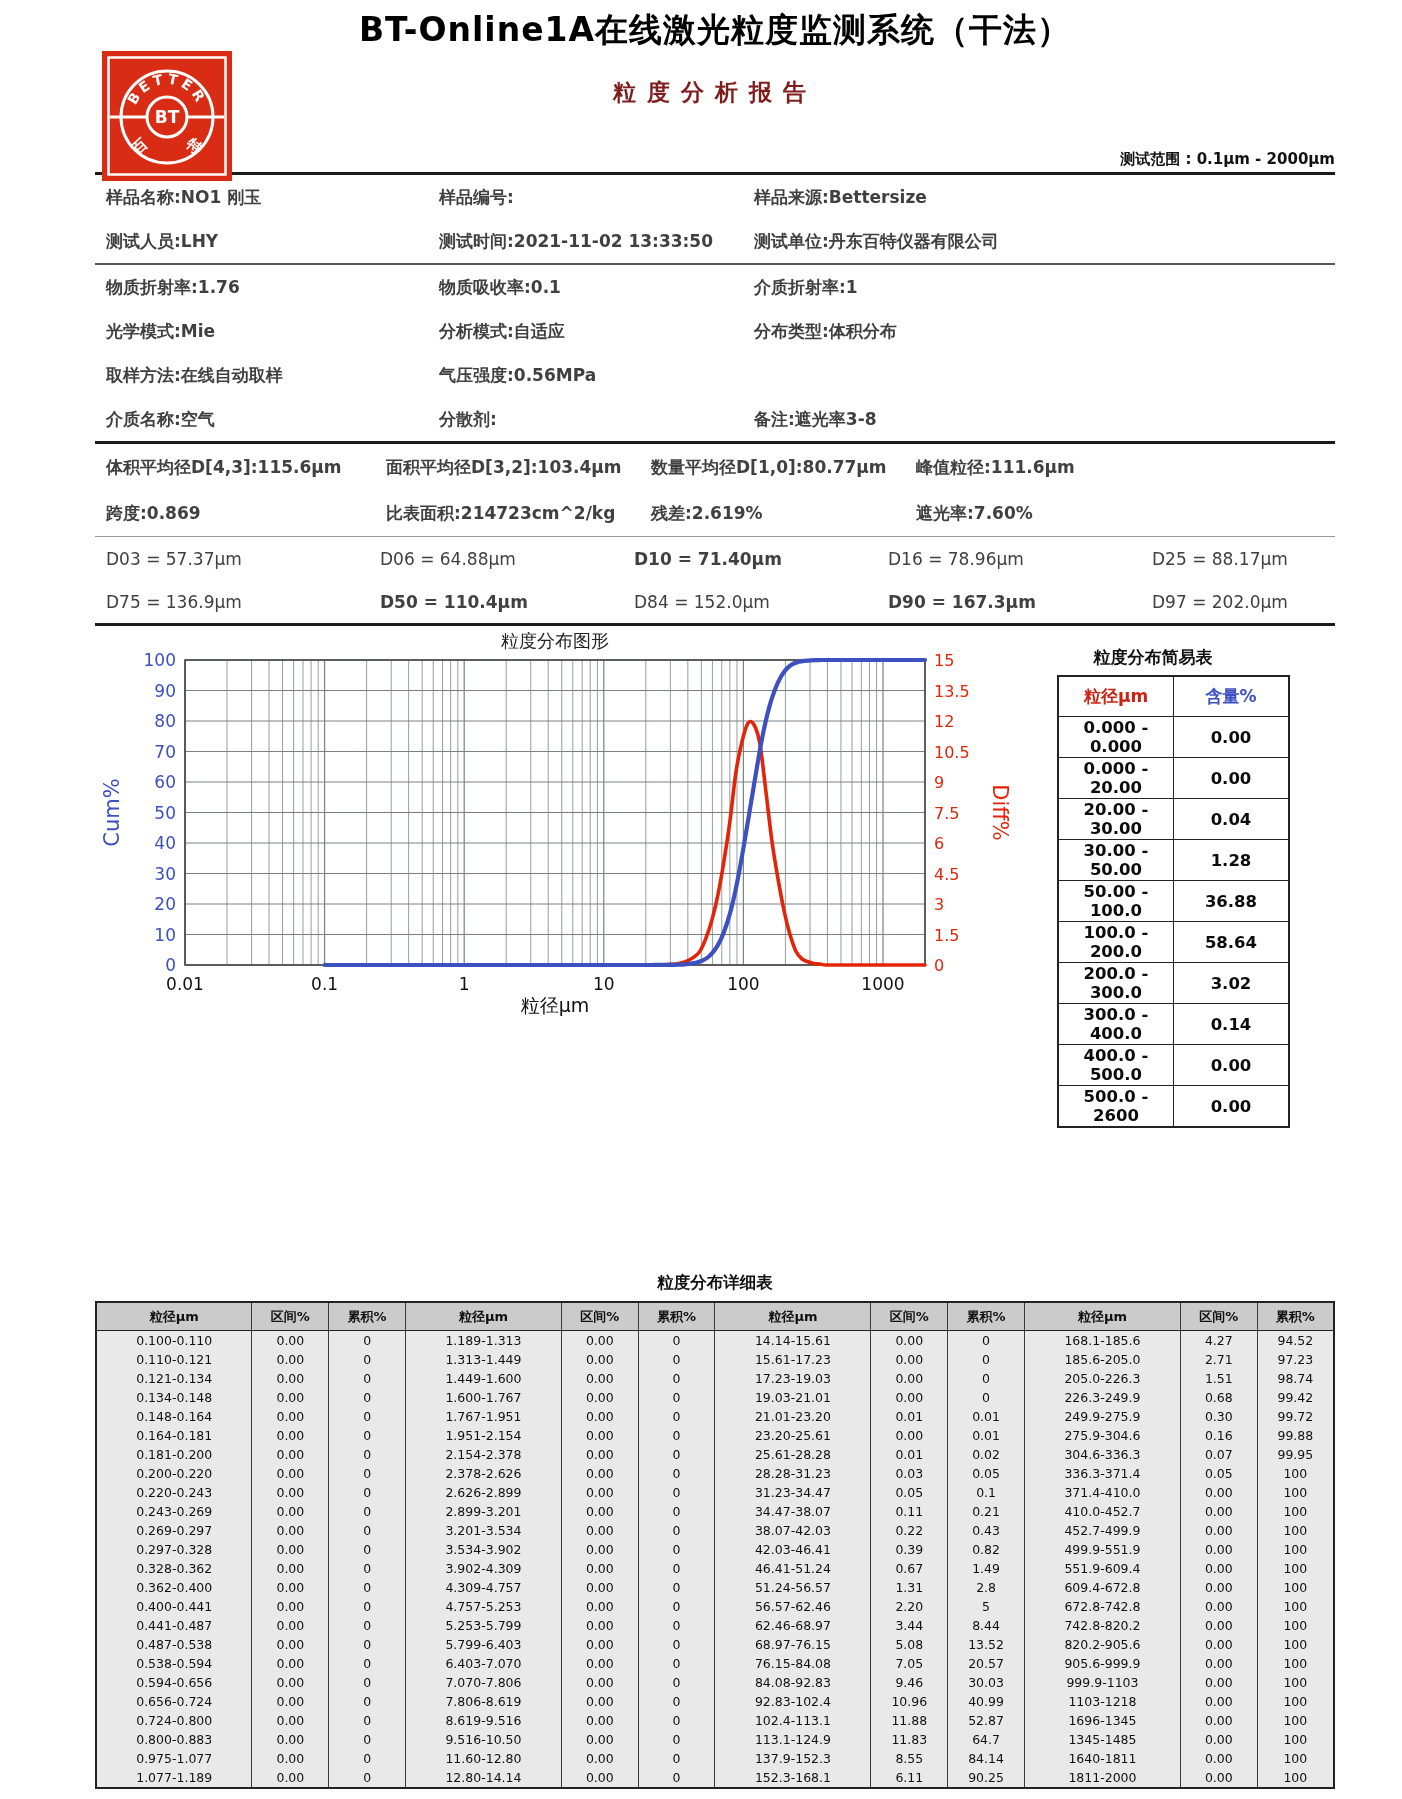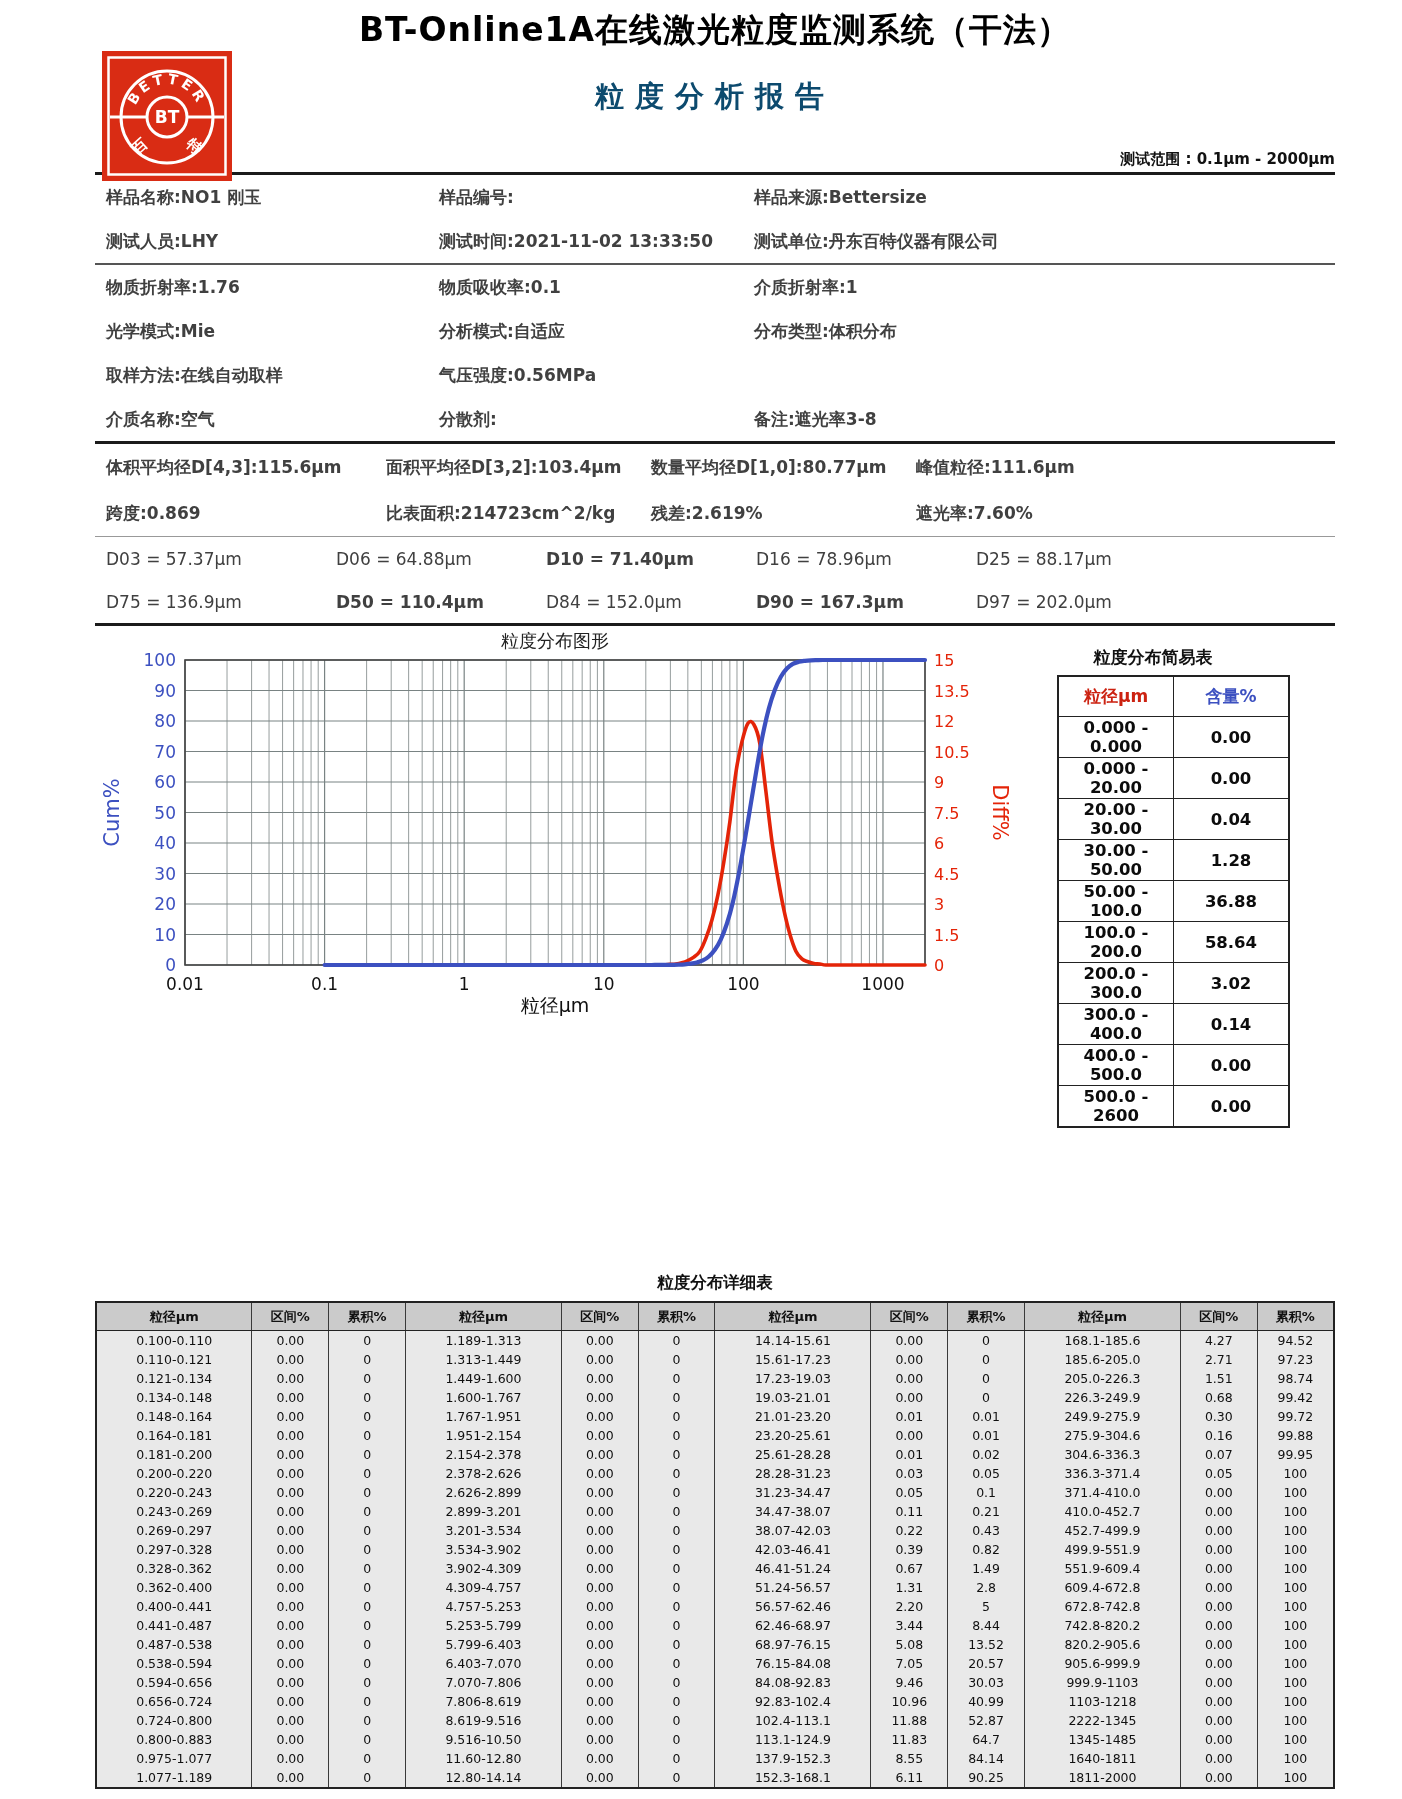--- a/index.html
+++ b/index.html
@@ -4,34 +4,34 @@
 <style>
   html,body{margin:0;padding:0;background:#fff;}
   body{font-family:"DejaVu Sans","Liberation Sans",sans-serif;color:#111;}
   .page{position:relative;width:1402px;height:1799px;background:#fff;overflow:hidden;}
   .content{position:absolute;left:95px;top:0;width:1240px;}
 
   
   .header{position:relative;height:164px;}
   .logo{position:absolute;left:6px;top:42px;}
   .sys-title{margin:8px 0 0;text-align:center;font-size:33px;font-weight:700;color:#000;letter-spacing:1px;}
-  .report-title{margin:24px 0 13px;text-align:center;font-size:29px;font-weight:700;letter-spacing:11px;color:#0c4a6e;}
+  .report-title{margin:24px 0 13px;text-align:center;font-size:23px;font-weight:700;letter-spacing:11px;color:#7f1d1d;}
   .test-range{position:absolute;right:0;bottom:3px;font-size:15px;font-weight:600;}
 
   .r-thick{height:3px;background:#1b1b1b;}
   .r-med{height:2px;background:#555;}
   .r-thin{height:1px;background:#999;}
 
   
   .info-row{display:grid;height:44px;align-items:center;font-size:17px;font-weight:600;color:#404040;}
   .avg .info-row{height:46px;}
   .dvals .info-row{height:43px;font-weight:400;}
   .cols3{grid-template-columns:333px 315px 1fr;}
   .cols4{grid-template-columns:280px 265px 265px 1fr;}
-  .cols5{grid-template-columns:230px 210px 210px 220px 1fr;}
+  .cols5{grid-template-columns:230px 210px 210px 220px 1fr;gap:44px;}
   .info-cell{padding-left:11px;white-space:nowrap;}
   .info-cell.bold{font-weight:700;}
 
   
   .chart-section{display:flex;margin-top:4px;}
   #chart-svg{width:945px;height:408px;display:block;}
   .simple-wrap{width:192px;margin-left:17px;}
   .simple-title{text-align:center;font-size:17px;font-weight:600;margin:16px 0 6px;}
   table.simple{border-collapse:collapse;width:233px;border:2px solid #222;table-layout:fixed;}
   table.simple th{height:37px;font-size:17px;font-weight:600;border:1.5px solid #222;}
@@ -611,21 +611,21 @@
             <tr>
               <td>0.724-0.800</td>
               <td>0.00</td>
               <td>0</td>
               <td>8.619-9.516</td>
               <td>0.00</td>
               <td>0</td>
               <td>102.4-113.1</td>
               <td>11.88</td>
               <td>52.87</td>
-              <td>2222-1345</td>
+              <td>1696-1345</td>
               <td>0.00</td>
               <td>100</td>
             </tr>
             <tr>
               <td>0.800-0.883</td>
               <td>0.00</td>
               <td>0</td>
               <td>9.516-10.50</td>
               <td>0.00</td>
               <td>0</td>

